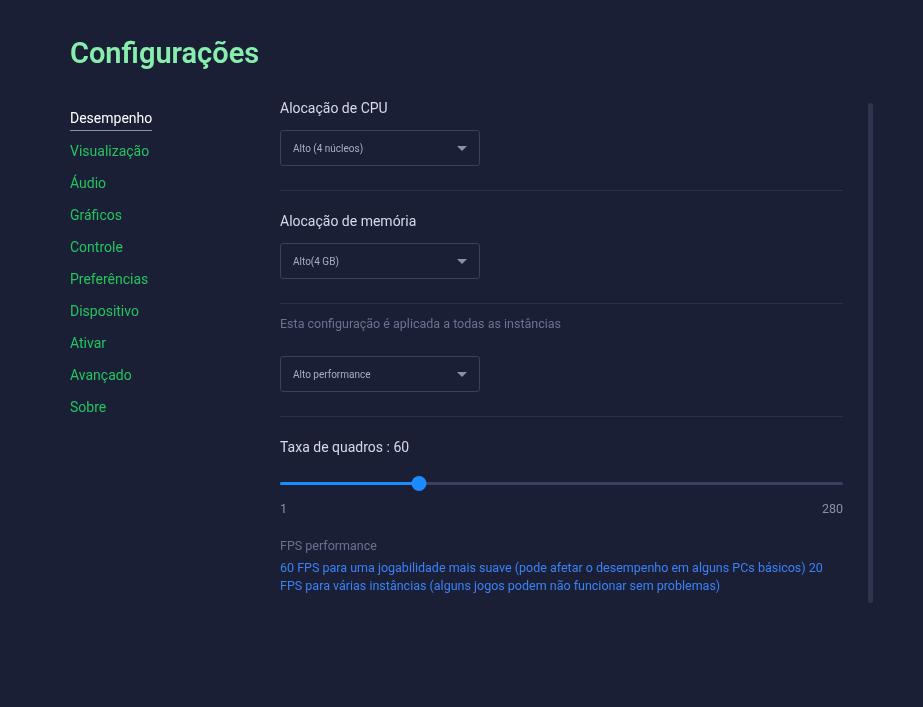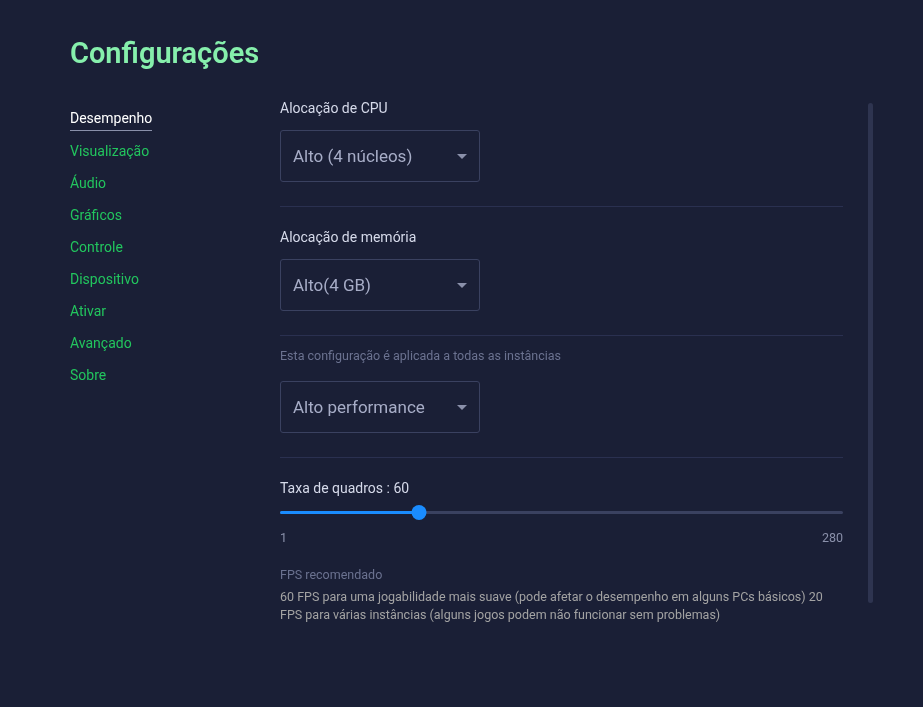--- a/index.html
+++ b/index.html
@@ -68,58 +68,58 @@
       font-size: 14px;
       margin-bottom: 14px;
       display: flex;
       align-items: center;
       gap: 8px;
     }
     .section-sublabel {
       color: #6b7290;
       font-size: 12.5px;
       margin-top: -10px;
-      margin-bottom: 18px;
+      margin-bottom: 25px;
     }
     .help-icon {
       width: 14px;
       height: 14px;
       border: 1.2px solid #8a90aa;
       border-radius: 50%;
       display: inline-flex;
       align-items: center;
       justify-content: center;
       font-size: 9px;
       color: #8a90aa;
     }
     .select {
       width: 200px;
-      height: 52px;
+      height: 36px;
       background: transparent;
       border: 1px solid #3a4160;
       border-radius: 3px;
       color: #a7adc7;
-      font-size: 17px;
+      font-size: 10px;
       padding: 0 12px;
       display: flex;
       align-items: center;
       justify-content: space-between;
       cursor: pointer;
     }
     .caret {
       width: 0;
       height: 0;
       border-left: 5px solid transparent;
       border-right: 5px solid transparent;
       border-top: 5px solid #8a90aa;
     }
     .framerate-label {
       color: #d6daea;
       font-size: 14px;
-      margin-bottom: 8px;
+      margin-bottom: 20px;
     }
     .slider-wrap {
       position: relative;
       height: 18px;
       margin-bottom: 8px;
     }
     .slider-track {
       position: absolute;
       top: 7px;
       left: 0;
@@ -154,21 +154,21 @@
       color: #8a90aa;
       font-size: 12.5px;
       margin-bottom: 22px;
     }
     .fps-reco-title {
       color: #6b7290;
       font-size: 12.5px;
       margin-bottom: 6px;
     }
     .fps-reco-text {
-      color: #a3a3a3;
+      color: #3b82f6;
       font-size: 12.5px;
       line-height: 1.45;
       margin-bottom: 8px;
     }
     .toggle-row {
       display: flex;
       justify-content: space-between;
       align-items: center;
       padding: 7px 0;
     }
@@ -200,20 +200,21 @@
 <div class="container">
   <div class="title">Configurações</div>
 
   <div class="content">
     <div class="sidebar">
       <div class="sidebar-item active">Desempenho</div>
       <div class="sidebar-item">Visualização</div>
       <div class="sidebar-item">Áudio</div>
       <div class="sidebar-item">Gráficos</div>
       <div class="sidebar-item">Controle</div>
+      <div class="sidebar-item">Preferências</div>
       <div class="sidebar-item">Dispositivo</div>
       <div class="sidebar-item">Ativar</div>
       <div class="sidebar-item">Avançado</div>
       <div class="sidebar-item">Sobre</div>
     </div>
 
     <div class="main">
       <div class="scrollbar"></div>
 
       <div class="section">
@@ -247,21 +248,21 @@
         <div class="slider-wrap">
           <div class="slider-track"></div>
           <div class="slider-fill"></div>
           <div class="slider-thumb"></div>
         </div>
         <div class="slider-range">
           <span>1</span>
           <span>280</span>
         </div>
 
-        <div class="fps-reco-title">FPS recomendado</div>
+        <div class="fps-reco-title">FPS performance</div>
         <div class="fps-reco-text">60 FPS para uma jogabilidade mais suave (pode afetar o desempenho em alguns PCs básicos) 20 FPS para várias instâncias (alguns jogos podem não funcionar sem problemas)</div>
 
         <div class="toggle-row">
           
           
         </div>
 
       </div>
     </div>
   </div>

